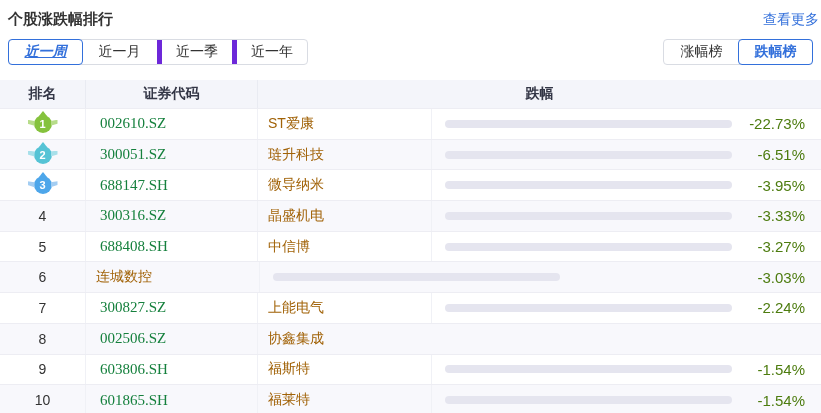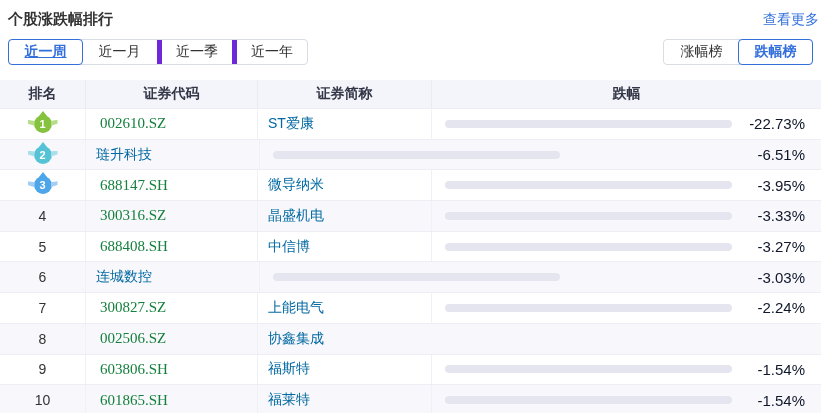--- a/index.html
+++ b/index.html
@@ -11,44 +11,44 @@
   .more-link { font-size: 14px; color: #3370db; cursor: pointer; text-decoration: none; }
 
   .controls { display: flex; justify-content: space-between; align-items: center; margin: 10px 8px 0 8px; }
   .seg-group { display: inline-flex; border: 1px solid #d9dce3; border-radius: 4px; height: 26px; background: #fff; }
   .seg { min-width: 75px; padding: 0 12px; display: flex; align-items: center; justify-content: center;
          font-size: 14px; color: #333; cursor: pointer; border-left: 5px solid #6d28d9; }
   .seg:first-child { border-left: none; }
   .seg.active { color: #3370db; font-weight: bold; border: 1px solid #3370db; border-radius: 4px;
                 margin: -1px; height: 26px; background: #fff; position: relative; z-index: 1; }
   .seg.active + .seg { border-left: none; }
-  .seg.underlined .seg-label { text-decoration: underline; }
+  .seg.underlined .seg-label { text-decoration: underline; font-style: italic; }
 
   .rank-table { margin-top: 15px; }
   .thead { display: flex; height: 28px; background: #f4f5fa; align-items: flex-start; }
   .th { font-size: 14px; font-weight: bold; color: #333646; text-align: center; height: 100%;
         display: flex; align-items: center; justify-content: center; border-right: 1px solid #e9ebf2; }
   .th:last-child { border-right: none; }
   .col-rank { width: 86px; }
   .col-code { width: 172px; font-family: Liberation Serif, serif; }
   .col-name { width: 174px; }
   .col-change { flex: 1; }
 
   .trow { display: flex; height: 30.7px; align-items: center; border-top: 1px solid #ededf3; background: #fff; cursor: pointer; }
   .trow.alt { background: #f8f8fc; }
   .td { height: 100%; display: flex; align-items: center; border-right: 1px solid #f0f1f6; }
   .td:last-child { border-right: none; }
   .td.col-rank { justify-content: center; font-size: 14px; color: #333; }
   .td.col-code { padding-left: 14px; font-size: 15px; color: #15803d; }
-  .td.col-name { padding-left: 10px; font-size: 14px; color: #0369a1; }
+  .td.col-name { padding-left: 10px; font-size: 14px; color: #a16207; }
   .td.col-change { padding-left: 13px; padding-right: 16px; }
 
   .bar-track { width: 287px; height: 8px; border-radius: 4px; background: #e5e5ef; overflow: hidden; flex-shrink: 0; }
   .bar-fill { height: 100%; border-radius: 4px; background: #3cbd71; }
-  .change-value { margin-left: auto; font-size: 15px; color: #0f172a; }
+  .change-value { margin-left: auto; font-size: 15px; color: #4d7c0f; }
 
   .medal { position: relative; width: 18px; height: 18px; border-radius: 50%; color: #fff;
            font-size: 11px; font-weight: bold; display: inline-flex; align-items: center; justify-content: center; }
   .medal::before, .medal::after { content: ""; position: absolute; top: 5px; width: 7px; height: 7px; }
   .medal::before { left: -6px; clip-path: polygon(0 0, 100% 15%, 100% 85%, 0 55%); }
   .medal::after  { right: -6px; clip-path: polygon(0 15%, 100% 0, 100% 55%, 0 85%); }
   .crown { position: absolute; top: -4px; left: 50%; transform: translateX(-50%); width: 0; height: 0;
            border-left: 4px solid transparent; border-right: 4px solid transparent; }
   .medal.rank1 { background: #85c23d; }
   .medal.rank1::before, .medal.rank1::after { background: #b7dc8a; }
@@ -90,21 +90,20 @@
     <div class="seg active">
       <span class="seg-label">跌幅榜</span>
     </div>
   </div>
 </div>
 
 <div class="rank-table">
   <div class="thead">
     <div class="th col-rank">排名</div>
     <div class="th col-code">证券代码</div>
-    <div class="th col-name">证券简称</div>
     <div class="th col-change">跌幅</div>
   </div>
   <div id="table-body">
   <div class="trow">
     <div class="td col-rank">
       <span class="medal rank1">
             <i class="crown"></i>
             <span>1</span>
           </span>
 
@@ -118,20 +117,21 @@
   </div>
 
   <div class="trow alt">
     <div class="td col-rank">
       <span class="medal rank2">
             <i class="crown"></i>
             <span>2</span>
           </span>
 
     </div>
+    <div class="td col-code">300051.SZ</div>
     <div class="td col-name">琏升科技</div>
     <div class="td col-change">
       <span class="bar-track"><span class="bar-fill" style="width: 28.64%;"></span></span>
       <span class="change-value">-6.51%</span>
     </div>
   </div>
 
   <div class="trow">
     <div class="td col-rank">
       <span class="medal rank3">

